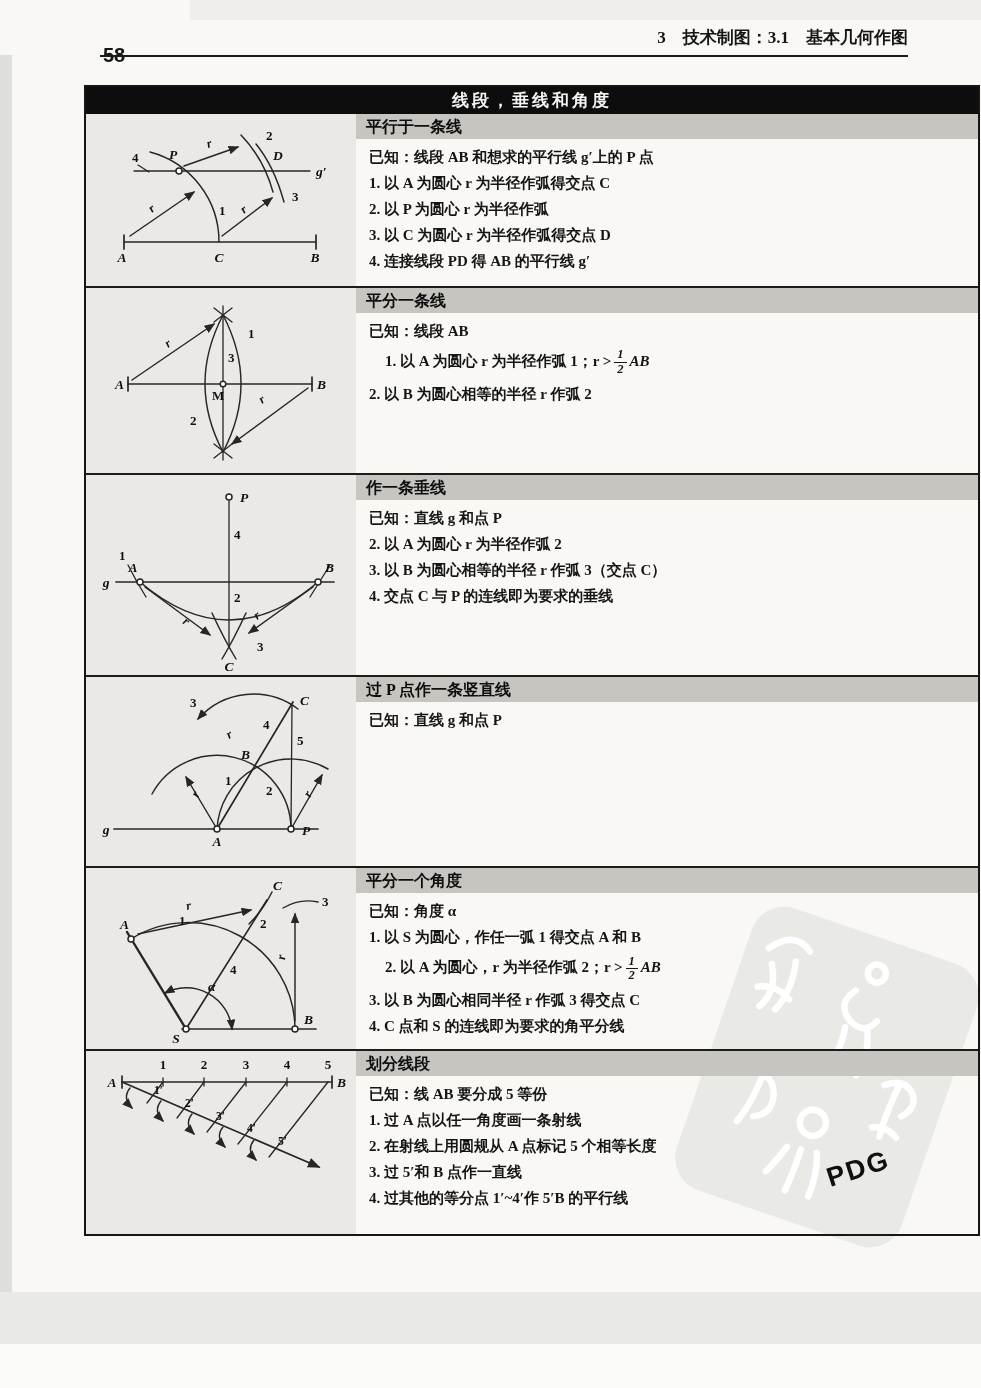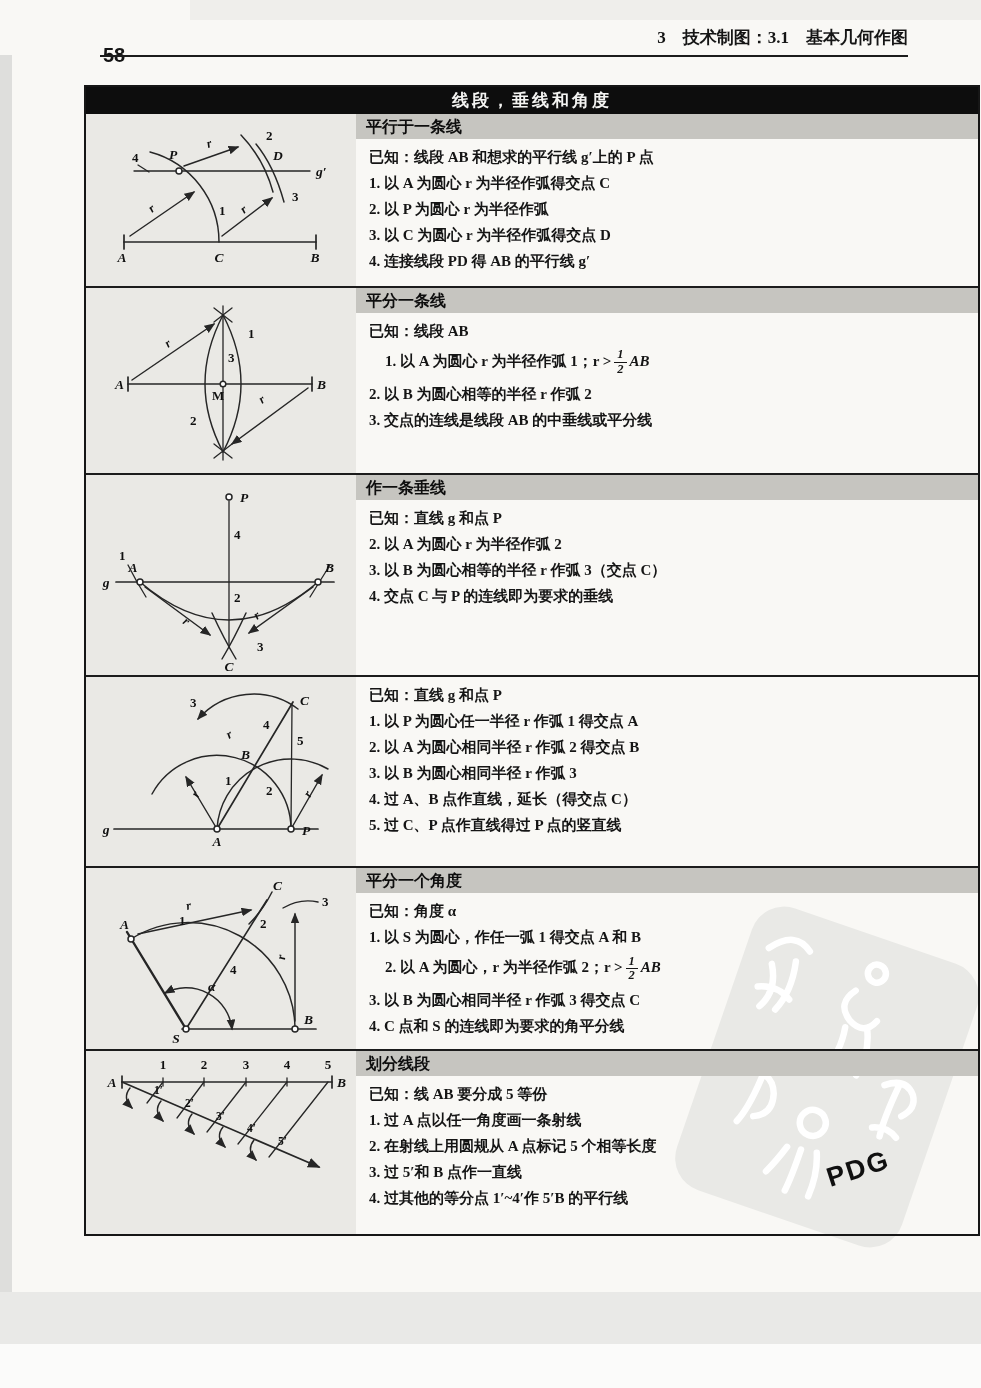--- a/index.html
+++ b/index.html
@@ -160,21 +160,20 @@
     <div class="text-cell">
       <div class="section-bar">平分一条线</div>
       <div class="steps">
         <div class="given">已知：线段 AB</div>
         <ol>
           <li class="frac-line"><span>1. 以 A 为圆心 r 为半径作弧 1；r &gt;</span><span class="frac">
                 <span class="num">1</span>
                 <span class="den">2</span>
               </span><span class="it">AB</span></li>
           <li>2. 以 B 为圆心相等的半径 r 作弧 2</li>
-          <li>3. 交点的连线是线段 AB 的中垂线或平分线</li>
         </ol>
       </div>
     </div>
   </div>
 
   <div class="section" style="height:202px">
     <div class="diagram-cell">
       <svg width="266" height="200" viewBox="0 0 266 200">
         <line class="ln" x1="30" y1="107" x2="248" y2="107"></line>
         <line class="tn" x1="143" y1="26" x2="143" y2="170"></line>
@@ -236,29 +235,23 @@
         <text class="dg" x="177" y="52">4</text>
         <text class="dg" x="211" y="68">5</text>
         <text class="dg" x="139" y="108">1</text>
         <text class="dg" x="180" y="118">2</text>
         <text class="rl" x="112" y="121" transform="rotate(-65 112 121)">r</text>
         <text class="rl" x="224" y="121" transform="rotate(-60 224 121)">r</text>
         <text class="rl" x="143" y="62" transform="rotate(-30 143 62)">r</text>
       </svg>
     </div>
     <div class="text-cell">
+      <div class="section-bar">过 P 点作一条竖直线</div>
       <div class="steps">
         <div class="given">已知：直线 g 和点 P</div>
-        <ol>
-          <li>1. 以 P 为圆心任一半径 r 作弧 1 得交点 A</li>
-          <li>2. 以 A 为圆心相同半径 r 作弧 2 得交点 B</li>
-          <li>3. 以 B 为圆心相同半径 r 作弧 3</li>
-          <li>4. 过 A、B 点作直线，延长（得交点 C）</li>
-          <li>5. 过 C、P 点作直线得过 P 点的竖直线</li>
-        </ol>
       </div>
     </div>
   </div>
 
   <div class="section" style="height:183px">
     <div class="diagram-cell">
       <svg width="266" height="181" viewBox="0 0 266 181">
         <line class="ln" x1="96" y1="161" x2="230" y2="161"></line>
         <line class="th" x1="100" y1="161" x2="41" y2="64"></line>
         <line class="ln" x1="100" y1="161" x2="181" y2="32"></line>

